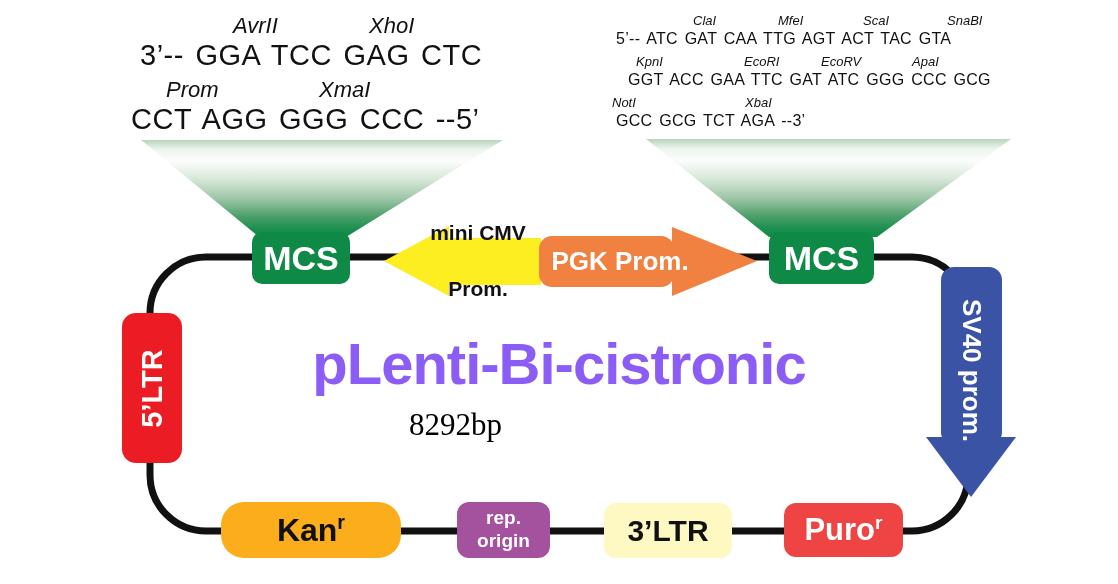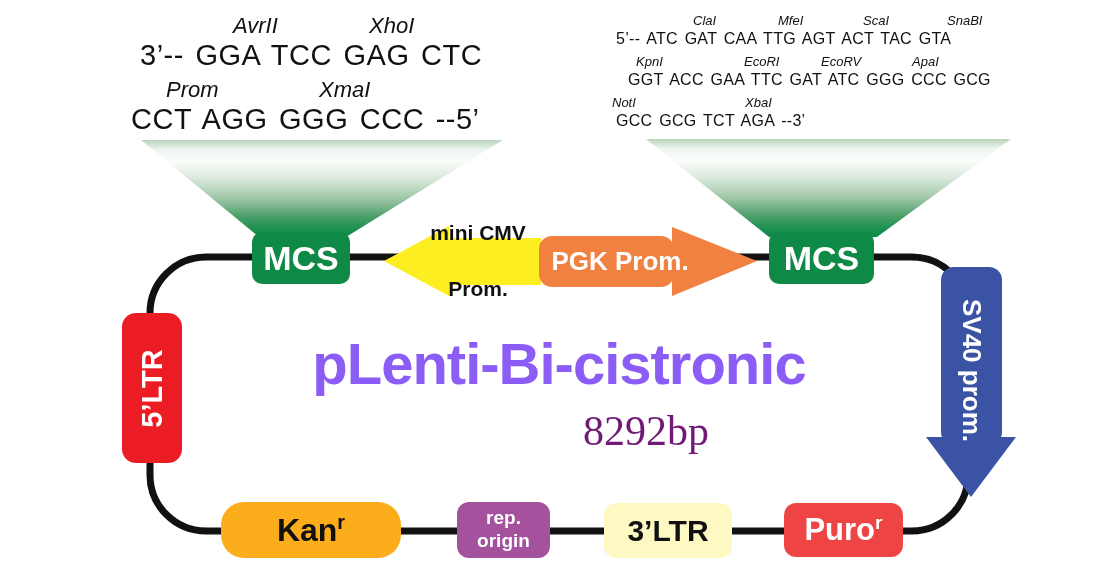--- a/index.html
+++ b/index.html
@@ -18,22 +18,22 @@
   .box{position:absolute;display:flex;align-items:center;justify-content:center;
        border-radius:12px;font-weight:bold;text-align:center;}
   .mcs-box{color:#fff;font-size:34px;border-radius:10px;}
   .vtext{display:flex;align-items:center;justify-content:center;}
   .vtext span{white-space:nowrap;font-weight:bold;}
   .arrow-label{position:absolute;display:flex;flex-direction:column;align-items:center;
        justify-content:center;font-weight:bold;text-align:center;line-height:1.15;gap:32px;}
   sup{font-size:0.62em;line-height:0;}
   .title{position:absolute;left:0;right:0;margin:auto;text-align:center;
        font-weight:bold;font-size:58px;letter-spacing:-1px;color:#8b5cf6;line-height:1.05;}
-  .bp{position:absolute;left:0;right:0;margin:auto;text-align:right;
-       font-family:"Liberation Serif",serif;font-size:42px;color:#701a75;}
+  .bp{position:absolute;left:0;right:0;margin:auto;text-align:left;
+       font-family:"Liberation Serif",serif;font-size:31px;color:#000000;}
 </style>
 </head>
 <body>
 
 <div class="stage">
 
   <svg class="layer" width="1118" height="584" viewBox="0 0 1118 584">
     <defs>
       <linearGradient id="funnelGrad" x1="0" y1="0" x2="0" y2="1">
         <stop offset="0%" stop-color="#b9d4bc"></stop>

